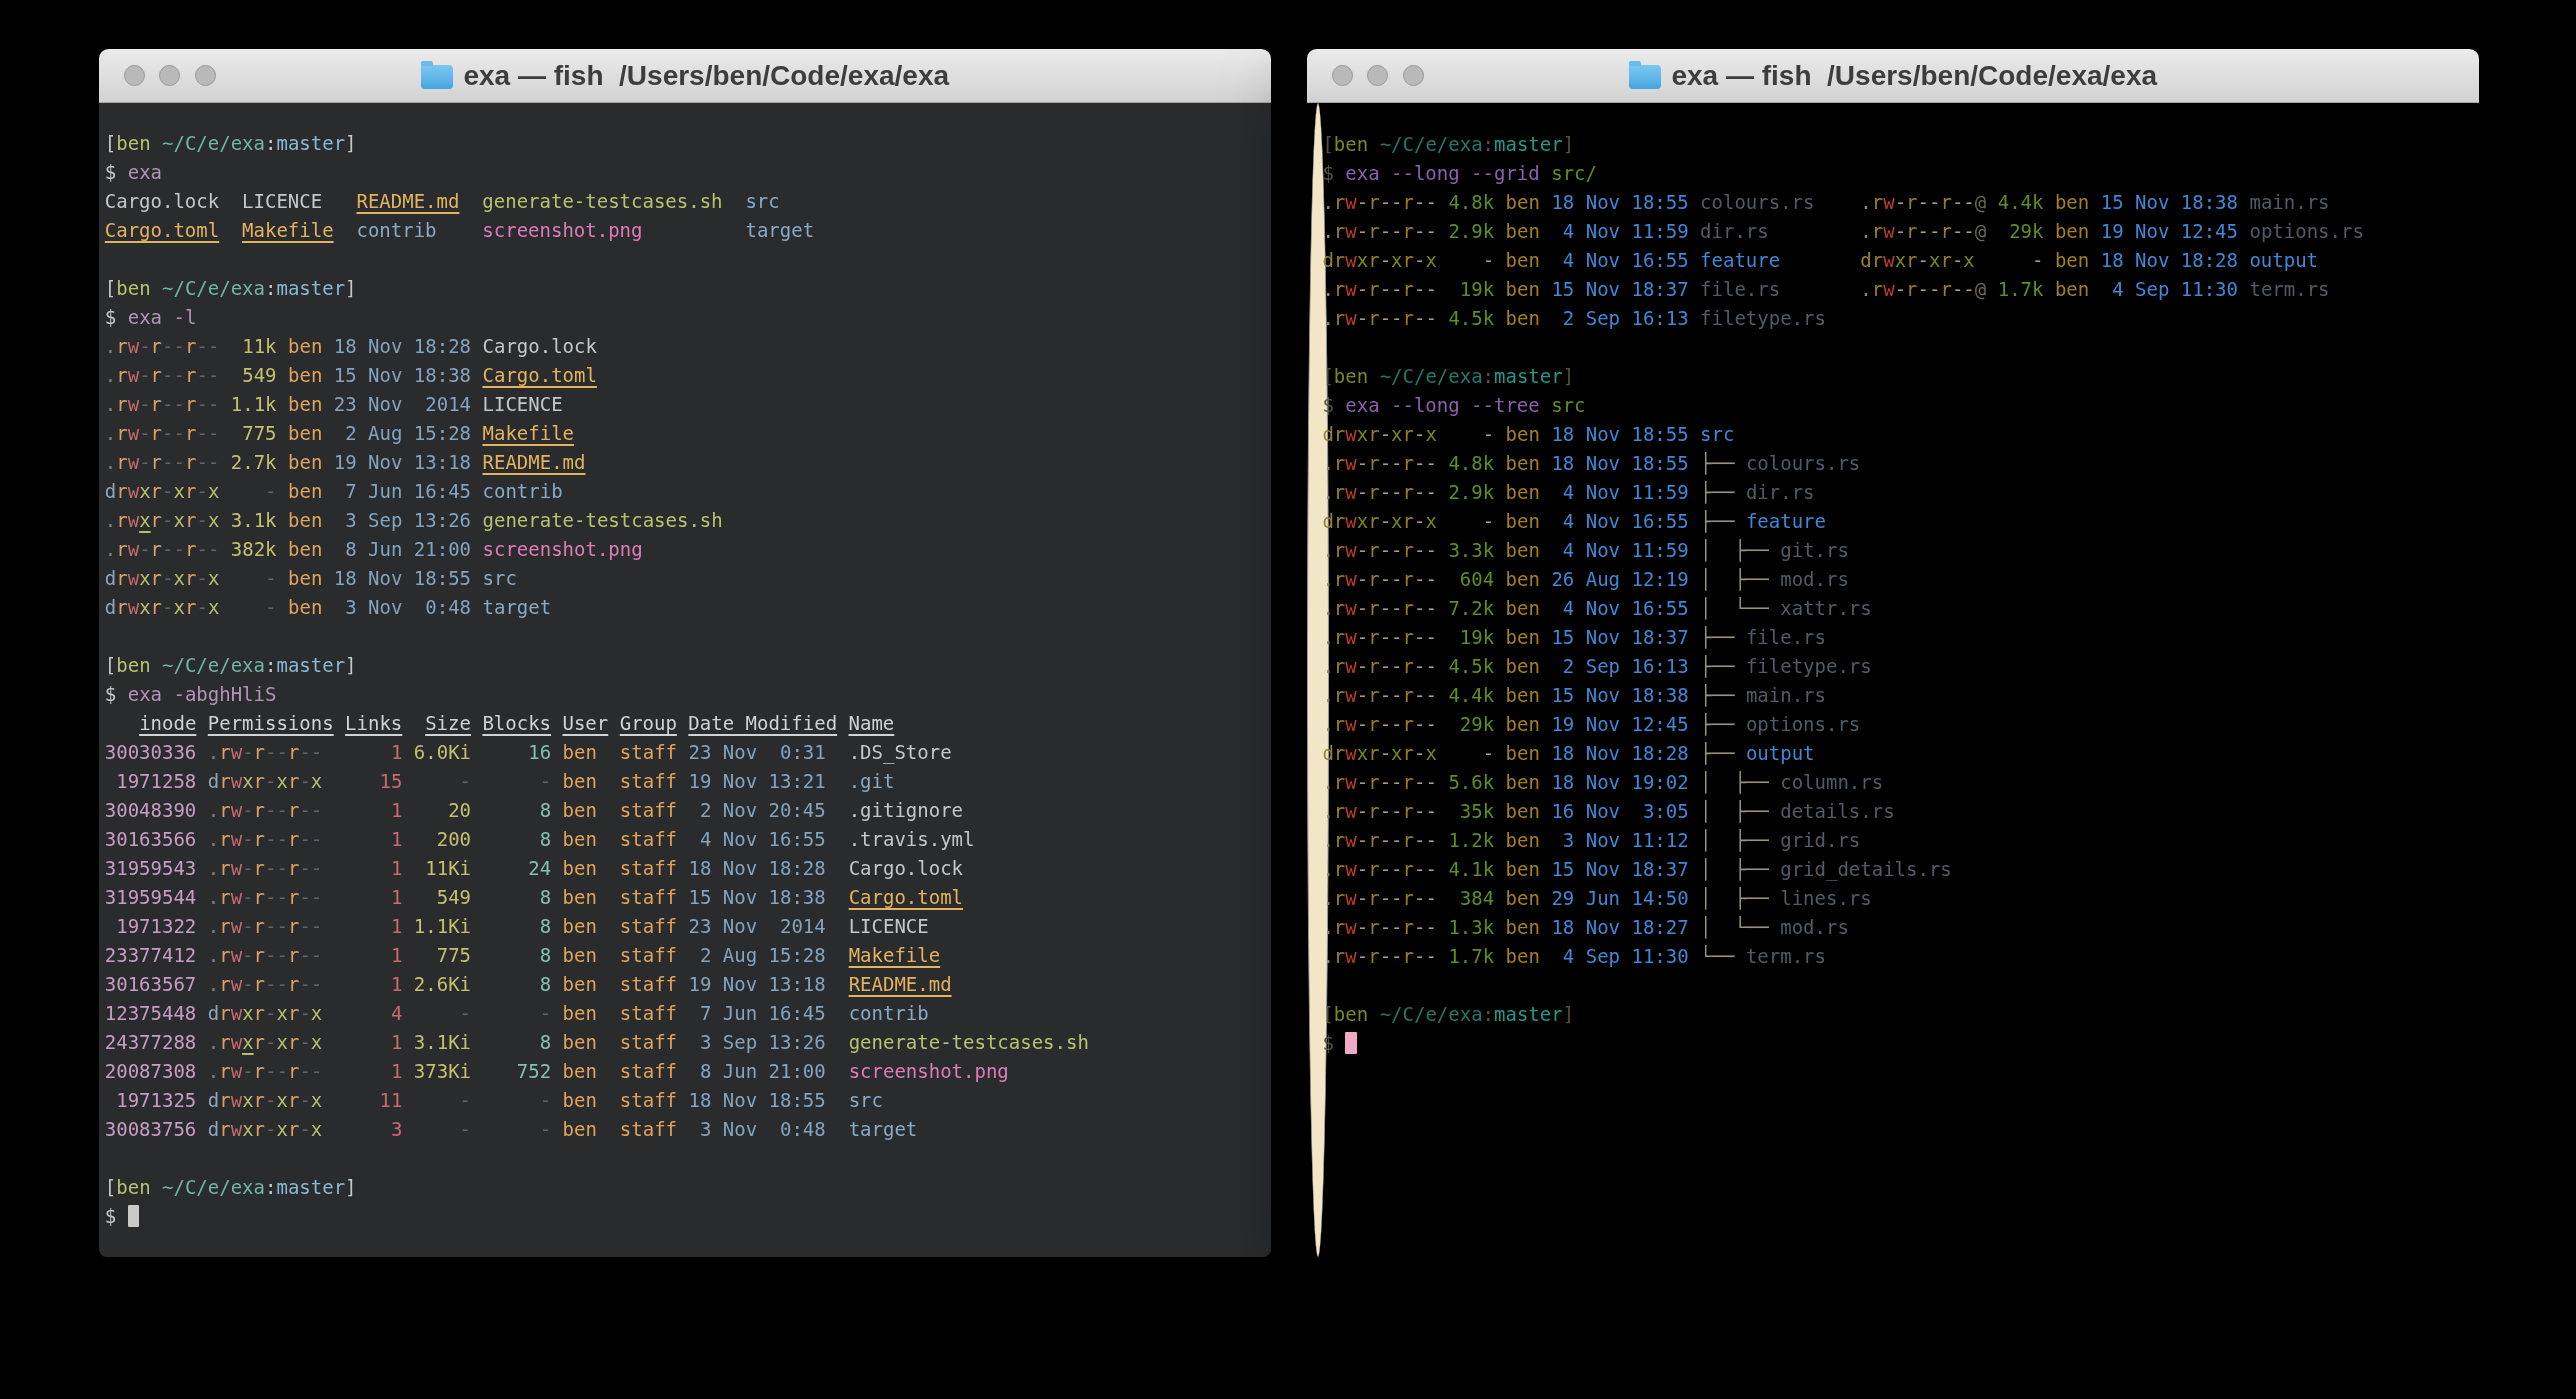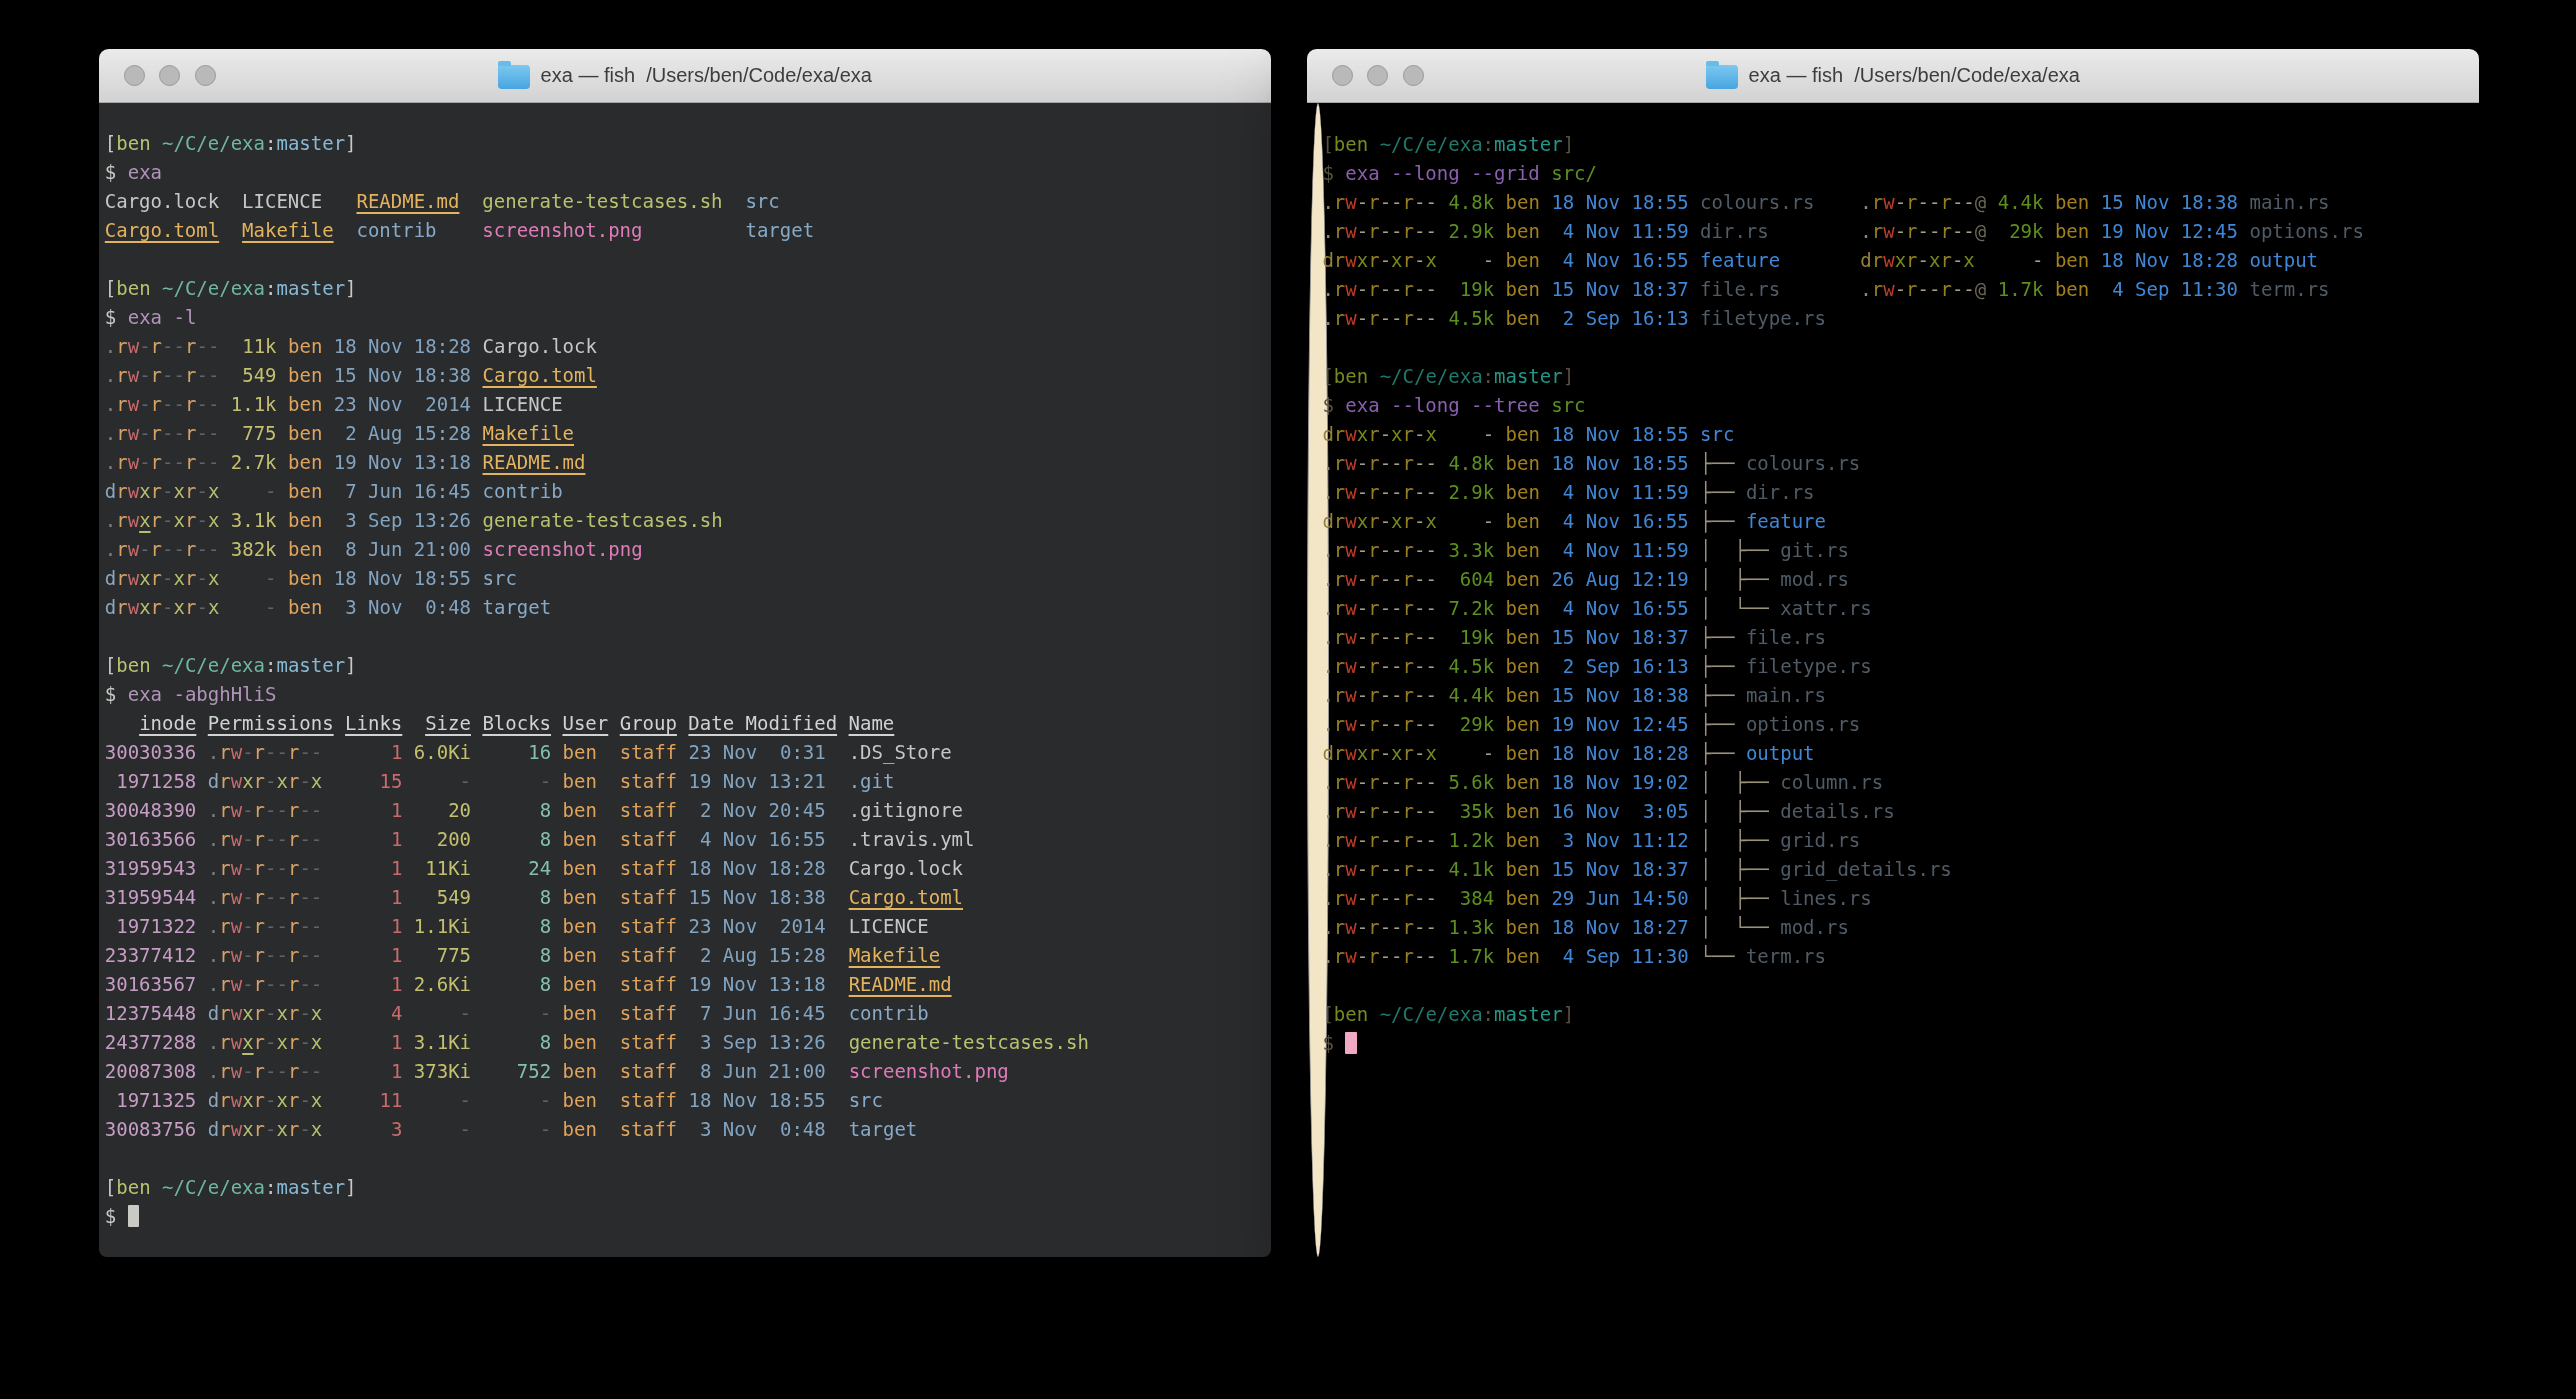--- a/index.html
+++ b/index.html
@@ -25,21 +25,21 @@
     position:absolute;left:25px;top:0;height:100%;
     display:flex;align-items:center;gap:14.4px;
   }
   .light{
     width:21px;height:21px;border-radius:50%;
     background:#b9b9b9;border:1px solid #989898;box-sizing:border-box;
   }
   .title{
     display:flex;align-items:center;gap:10.5px;
     font-family:"Liberation Sans",sans-serif;
-    font-size:20px;font-weight:400;color:#3d3d3d;text-align:right;
+    font-size:28px;font-weight:700;color:#3d3d3d;text-align:right;
   }
   .title-text{white-space:pre;}
   .folder{
     width:32px;height:24px;position:relative;display:inline-block;
     background:linear-gradient(#7cc8f0,#48a5e0);
     border-radius:1.9px 3.8px 3.8px 3.8px;margin-top:2.9px;
   }
   .folder::before{
     content:"";position:absolute;top:-3.8px;left:0;
     width:12.5px;height:4.8px;

